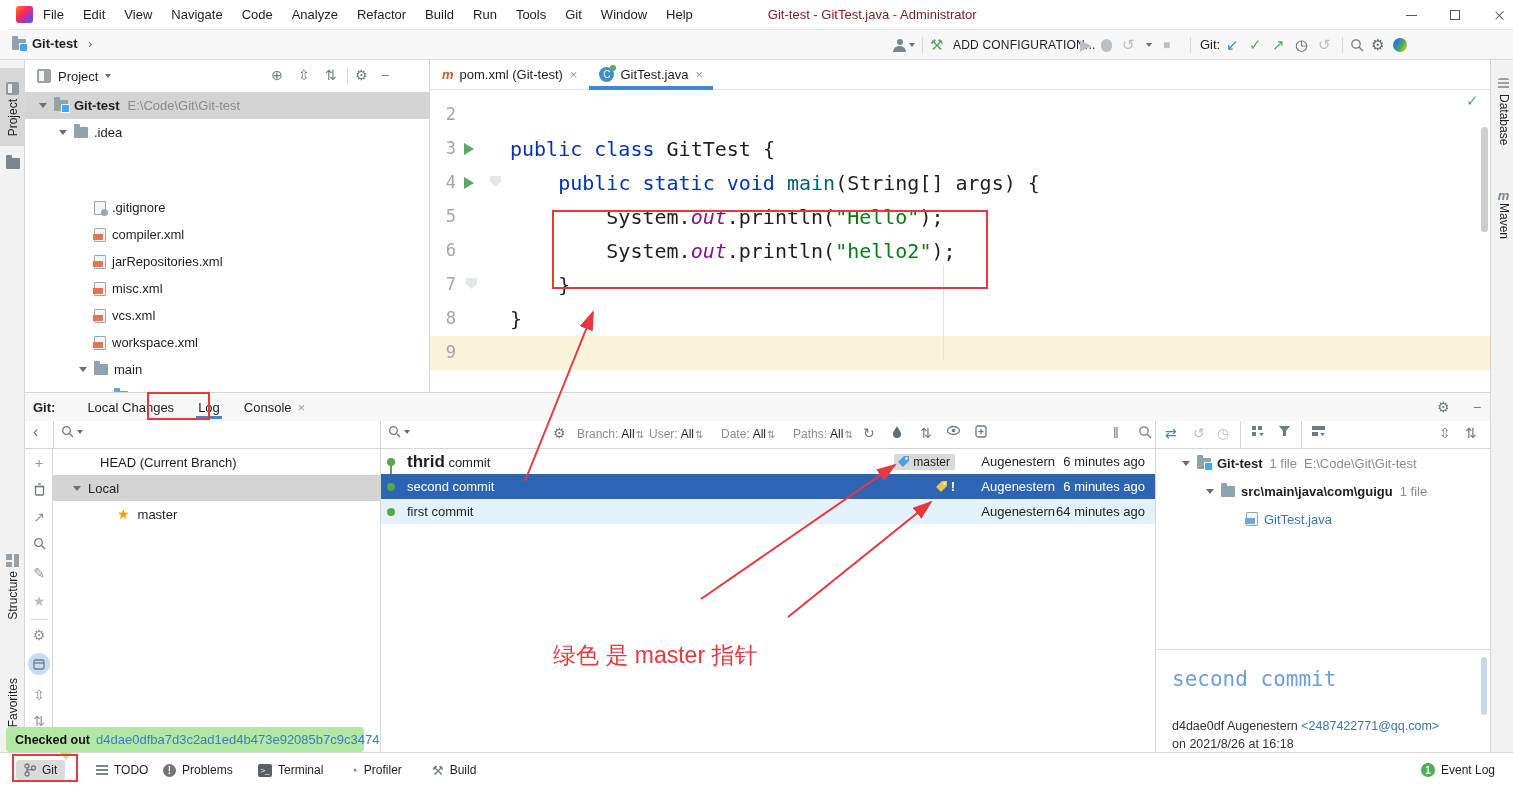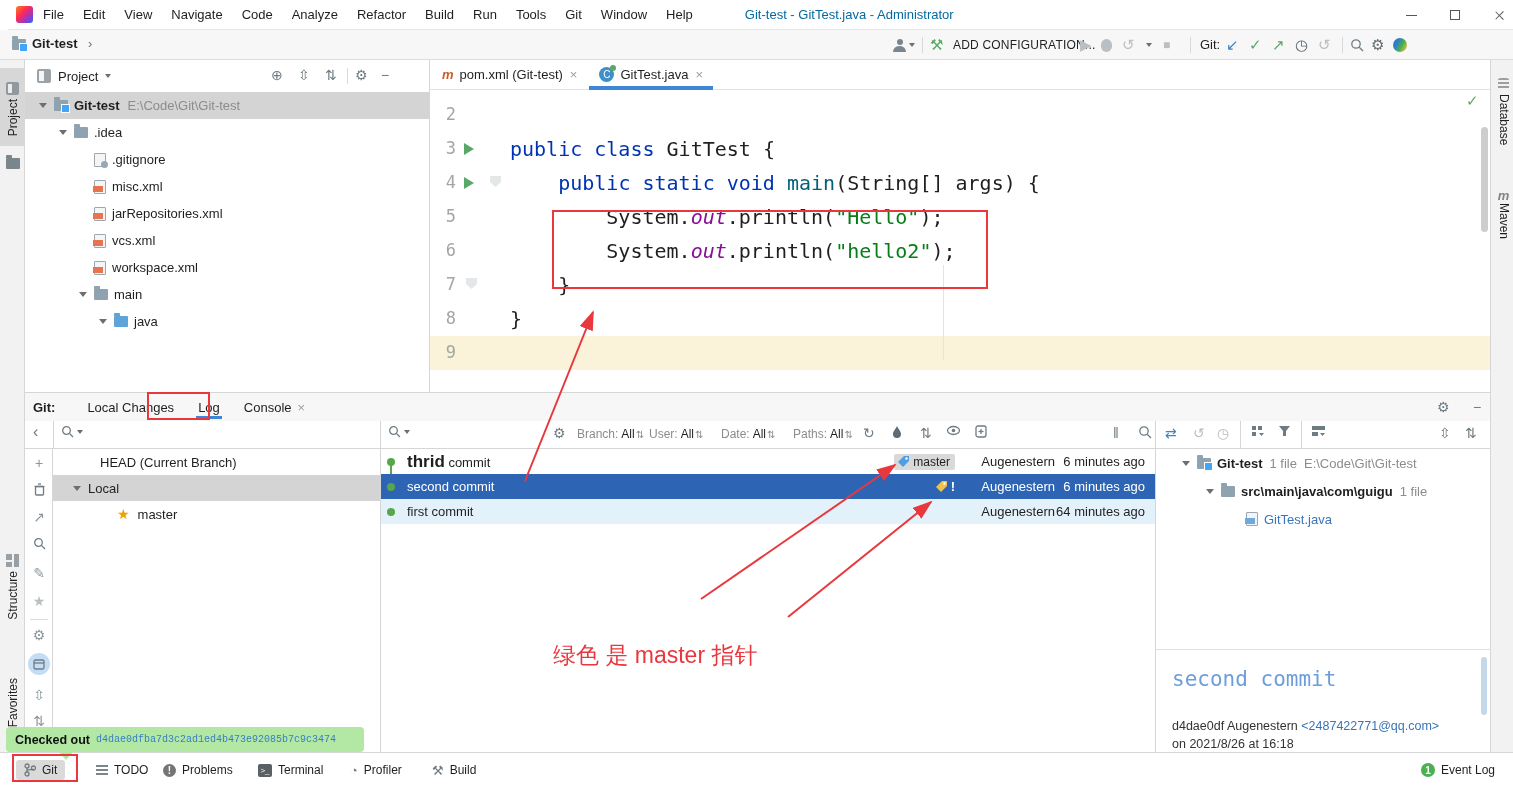--- a/index.html
+++ b/index.html
@@ -6,21 +6,21 @@
 html,body{background:#e9e9e9}
 body{font-family:"Liberation Sans",sans-serif;font-size:13px;color:#1f1f1f}
 #app{position:relative;width:1513px;height:786px;background:#fff;overflow:hidden;margin:0 auto}
 .abs{position:absolute}
 .flex{display:flex;align-items:center}
 
 
 .titlebar{position:absolute;left:8px;top:0;width:1513px;height:30px;background:#fff;border-bottom:1px solid #e5e5e5;display:flex;align-items:center}
 .logo{width:17px;height:17px;margin:0 10px 0 8px;border-radius:3px;background:linear-gradient(135deg,#fc801d 0%,#fe2857 40%,#9039d0 75%,#077cfb 100%)}
 .menu-item{margin-right:19px;color:#1f1f1f;cursor:default}
-.wtitle{color:#0369a1;margin-left:33px}
+.wtitle{color:#7f1d1d;margin-left:56px}
 .winbtns{position:absolute;right:0;top:0;height:30px;display:flex}
 .winbtn{width:44px;height:30px;display:flex;align-items:center;justify-content:center;color:#444}
 .ic-min{width:11px;height:1px;background:#555}
 .ic-max{width:10px;height:10px;border:1px solid #555}
 .ic-close{position:relative;width:11px;height:11px}
 .ic-close::before,.ic-close::after{content:"";position:absolute;left:5px;top:0;width:1.4px;height:11px;background:#555}
 .ic-close::before{transform:rotate(45deg)}.ic-close::after{transform:rotate(-45deg)}
 
 
 .toolbar{position:absolute;left:0;top:30px;width:1513px;height:30px;background:#f7f7f7;border-bottom:1px solid #dcdcdc}
@@ -138,21 +138,21 @@
 .d-title{position:absolute;left:16px;top:218px;font-family:"DejaVu Sans Mono",monospace;font-size:21px;color:#6d9ed9}
 .d-meta{position:absolute;left:16px;top:270px;font-size:12.5px;color:#333}
 .d-meta .email{color:#3975b8}
 .d-date{position:absolute;left:16px;top:288px;font-size:12.5px;color:#333}
 .d-scroll{position:absolute;left:325px;top:208px;width:6px;height:58px;border-radius:3px;background:#c5d8ea}
 .searchQ{display:flex;align-items:center;color:#8c959b}
 
 
 .notif{position:absolute;left:6px;top:727px;width:358px;height:25px;background:#b2e8a4;border-radius:4px;display:flex;align-items:center;padding-left:9px;z-index:30;white-space:nowrap}
 .notif b{font-size:12.5px;color:#111;margin-right:6px;font-weight:bold}
-.notif .hash{font-family:Liberation Mono, monospace;font-size:10px;color:#3a7fc1}
+.notif .hash{font-family:Liberation Sans, sans-serif;font-size:13px;color:#3a7fc1}
 .notif-notch{position:absolute;left:58px;top:751px;width:0;height:0;border-left:8px solid transparent;border-right:8px solid transparent;border-top:9px solid #b2e8a4;z-index:31}
 
 
 .statusbar{position:absolute;left:0;top:752px;width:1513px;height:34px;background:#fff;border-top:1px solid #d6d6d6}
 .sb-item{position:absolute;top:7px;height:20px;display:flex;align-items:center;font-size:12px;color:#1f1f1f}
 .sb-item .sic{margin-right:6px;display:flex;align-items:center}
 .sb-item.active{background:#dadada;border-radius:3px;padding:0 8px}
 .ic-todo{width:12px;height:10px;background:repeating-linear-gradient(#7a858c 0 2px,#fff 2px 4px)}
 .ic-problem{width:13px;height:13px;border-radius:50%;background:#757575;color:#fff;font-size:10px;font-weight:bold;display:flex;align-items:center;justify-content:center}
 .ic-term{width:14px;height:13px;background:#596066;border-radius:2px;color:#fff;font-size:8px;display:flex;align-items:center;justify-content:center}
@@ -289,34 +289,39 @@
           <span class="tree-caret"></span>
           <span class="ic-folder proj"></span>
           <span class="tree-label b">Git-test</span>
           <span class="tree-suffix">E:\Code\Git\Git-test</span>
         </div>
         <div class="tree-row" style="padding-left: 34px;">
           <span class="tree-caret"></span>
           <span class="ic-folder"></span>
           <span class="tree-label">.idea</span>
         </div>
-        <div class="tree-row" style="padding-left: 54px;">
+        <div class="tree-row" style="padding-left: 54px; margin-top: 48px;">
           <span style="width: 15px;"></span>
           <span class="ic-file ign"></span>
           <span class="tree-label">.gitignore</span>
+        </div>
+        <div class="tree-row" style="padding-left: 54px;">
+          <span style="width: 15px;"></span>
+          <span class="ic-file xml"></span>
+          <span class="tree-label">compiler.xml</span>
+        </div>
+        <div class="tree-row" style="padding-left: 54px;">
+          <span style="width: 15px;"></span>
+          <span class="ic-file xml"></span>
+          <span class="tree-label">jarRepositories.xml</span>
         </div>
         <div class="tree-row" style="padding-left: 54px;">
           <span style="width: 15px;"></span>
           <span class="ic-file xml"></span>
           <span class="tree-label">misc.xml</span>
-        </div>
-        <div class="tree-row" style="padding-left: 54px;">
-          <span style="width: 15px;"></span>
-          <span class="ic-file xml"></span>
-          <span class="tree-label">jarRepositories.xml</span>
         </div>
         <div class="tree-row" style="padding-left: 54px;">
           <span style="width: 15px;"></span>
           <span class="ic-file xml"></span>
           <span class="tree-label">vcs.xml</span>
         </div>
         <div class="tree-row" style="padding-left: 54px;">
           <span style="width: 15px;"></span>
           <span class="ic-file xml"></span>
           <span class="tree-label">workspace.xml</span>

